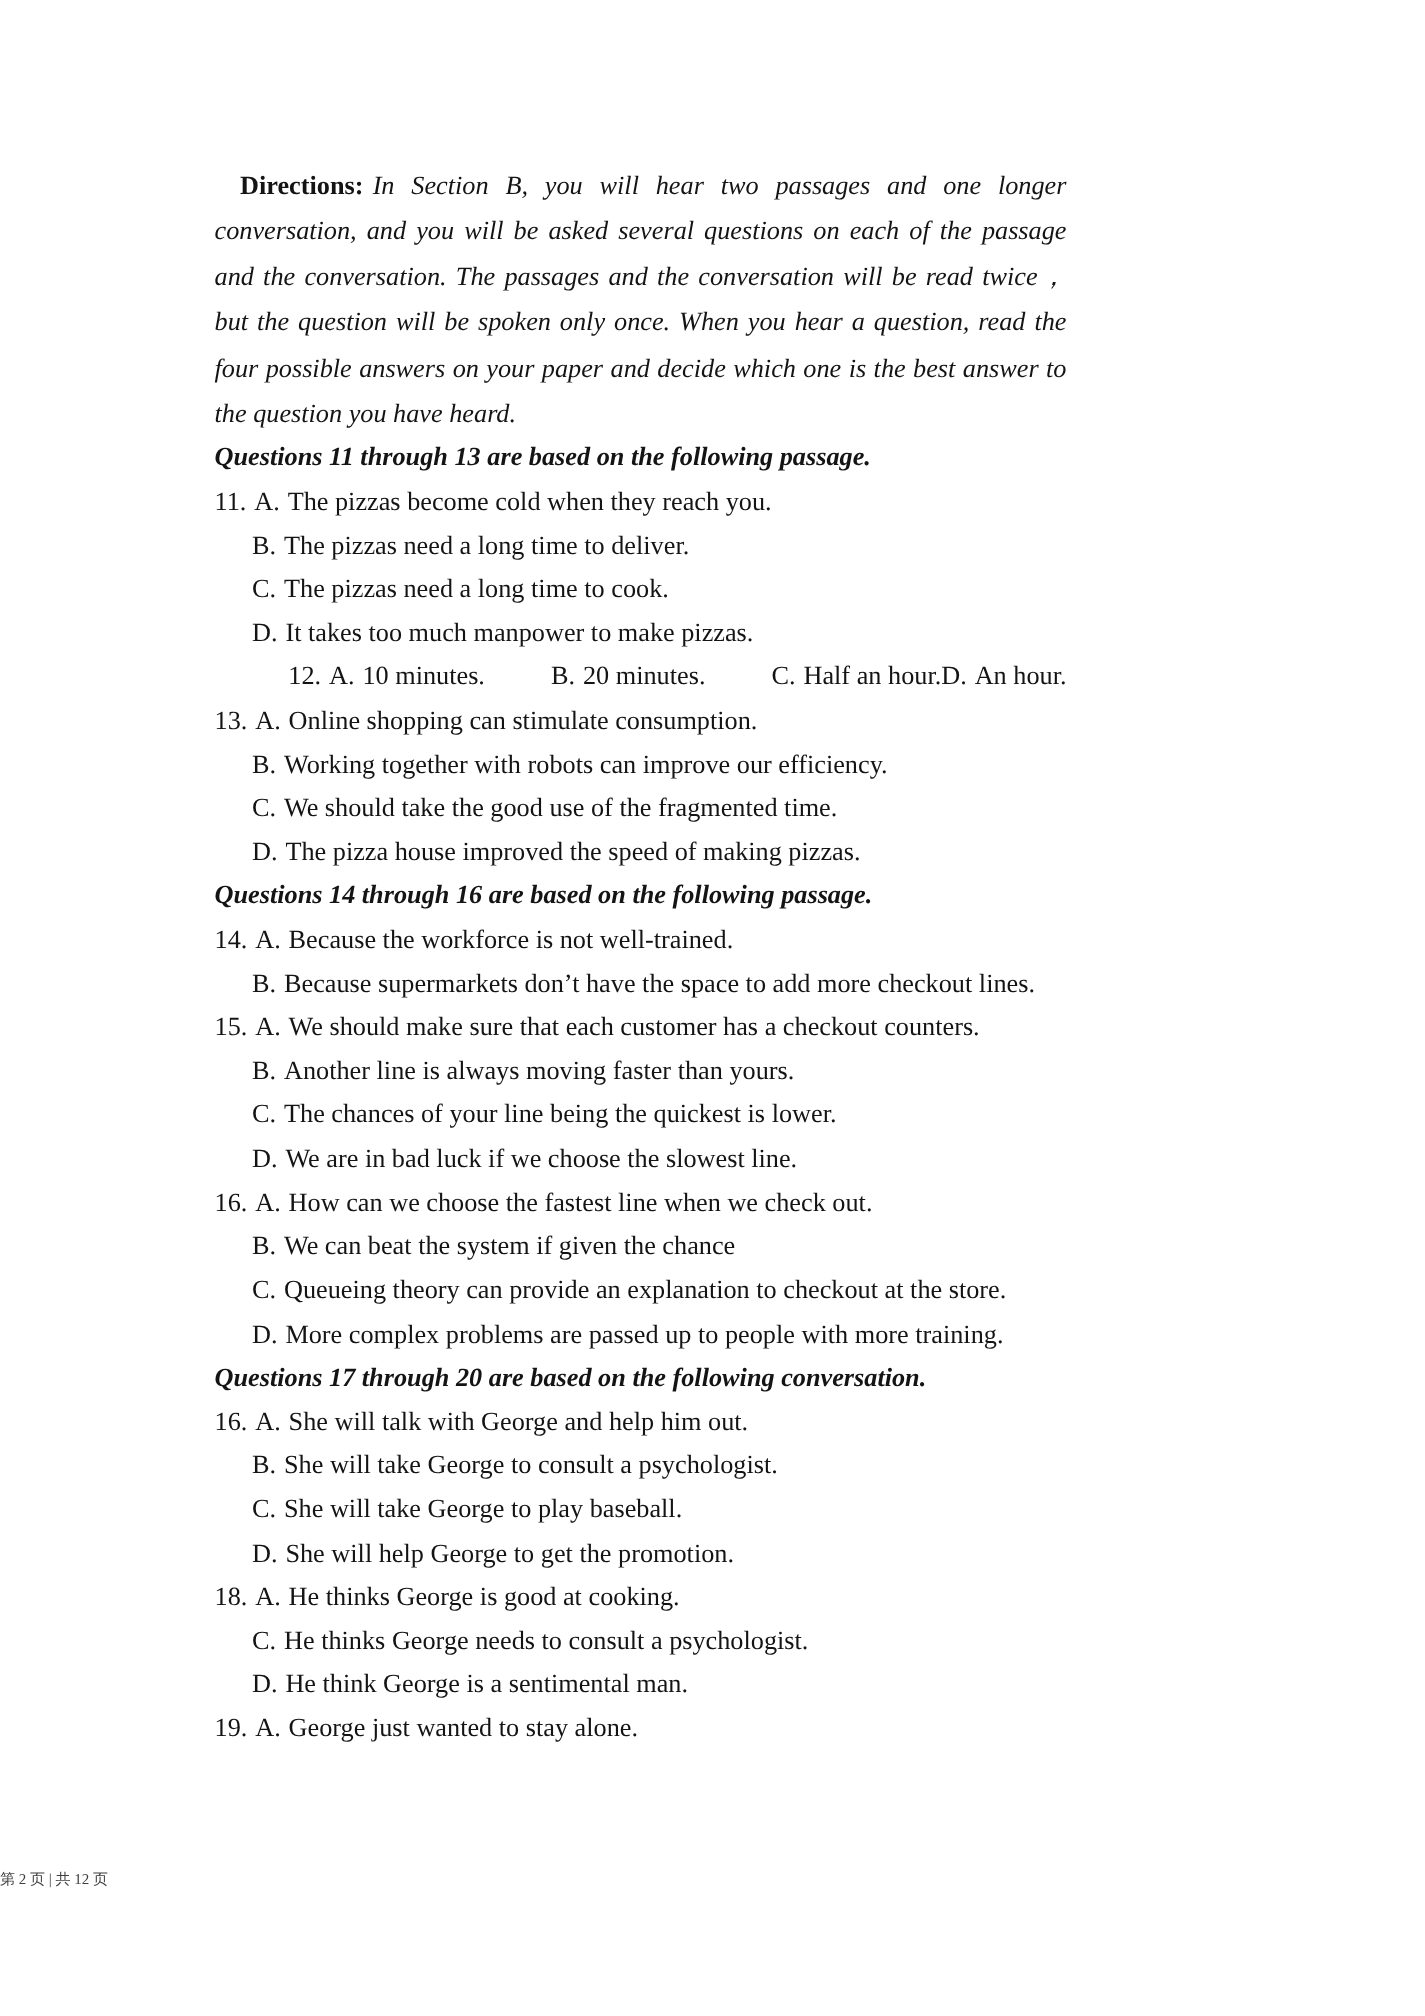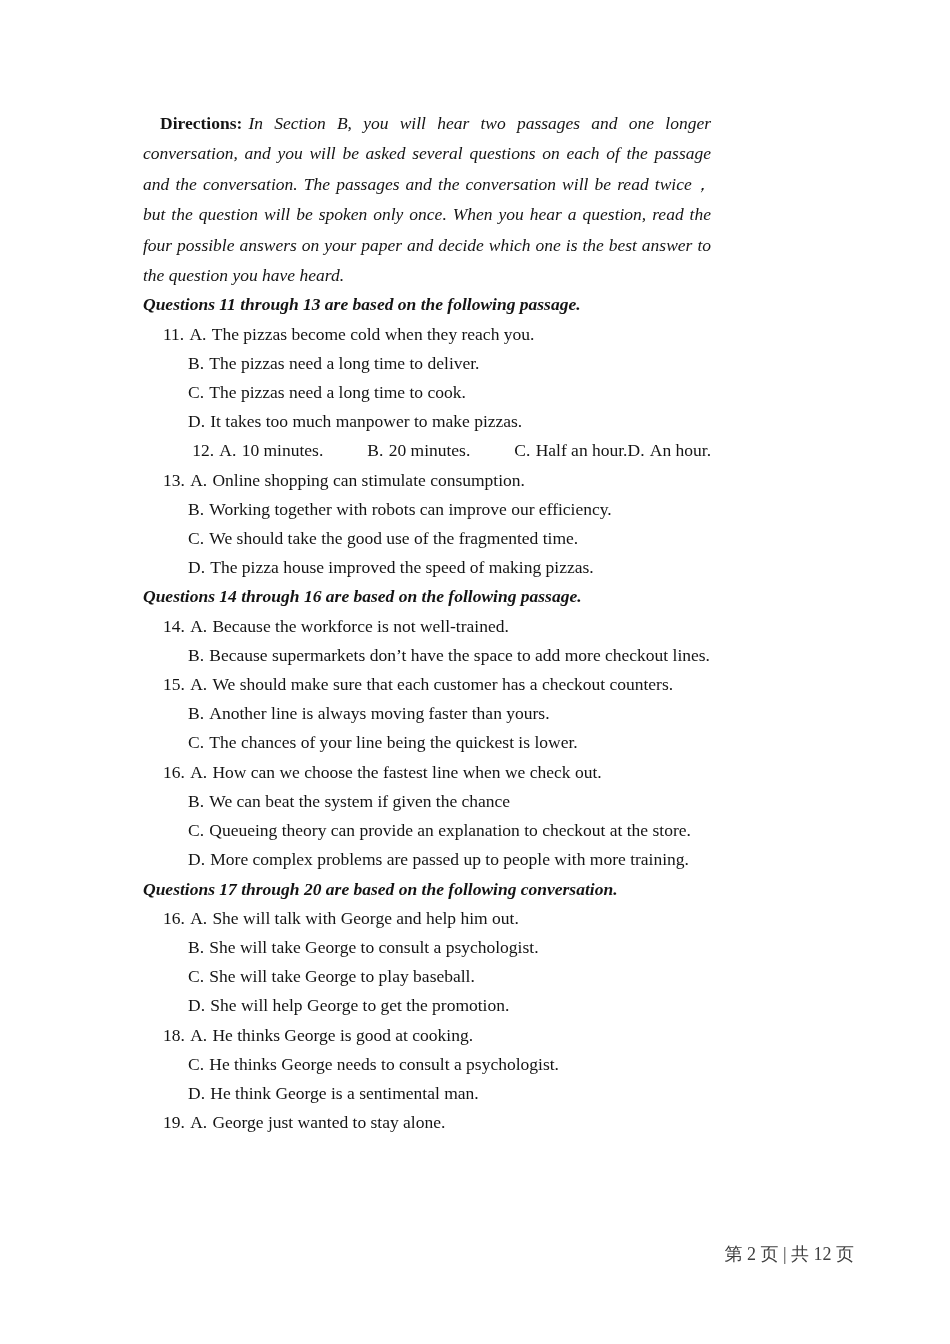--- a/index.html
+++ b/index.html
@@ -34,21 +34,20 @@
     font-style: italic;
   }
   .section-header {
     font-weight: bold;
     font-style: italic;
     line-height: 29.2px;
   }
   .opt-line {
     line-height: 29.2px;
     white-space: nowrap;
-    margin-left: 20px;
   }
   .opt-line.rest {
     padding-left: 25px;
   }
   .qnum { margin-right: 0.30em; }
   .opt-label { margin-right: 0.30em; }
   .inline-row {
     display: flex;
     line-height: 29.2px;
     text-align: right;
@@ -56,22 +55,22 @@
   .inline-cell { white-space: nowrap; }
   .inline-cell:nth-child(1) { width: 195px; }
   .inline-cell:nth-child(2) { width: 159px; }
   .inline-cell:nth-child(3) { width: 170px; }
   .inline-cell:nth-child(4) { flex: 1; }
   .footer {
     position: absolute;
     left: 0;
     top: 1245px;
     width: 100%;
-    text-align: right;
-    font-size: 18px;
+    text-align: left;
+    font-size: 10px;
     color: #3f3f3f;
     line-height: 18px;
   }
 </style>
 </head>
 <body>
 
 <div class="page">
   <p class="directions">
     <span class="directions-label">Directions:</span><span class="directions-text">In Section B, you will hear two passages and one longer conversation, and you will be asked several questions on each of the passage and the conversation. The passages and the conversation will be read twice， but the question will be spoken only once. When you hear a question, read the four possible answers on your paper and decide which one is the best answer to the question you have heard.</span>
@@ -100,20 +99,21 @@
       </div>
       <div class="section-header">Questions 14 through 16 are based on the following passage.</div>
       <div class="question">
         <div class="opt-line first"><span class="qnum">14.</span><span class="opt-label">A.</span><span class="opt-text">Because the workforce is not well-trained.</span></div>
         <div class="opt-line rest"><span class="opt-label">B.</span><span class="opt-text">Because supermarkets don’t have the space to add more checkout lines.</span></div>
       </div>
       <div class="question">
         <div class="opt-line first"><span class="qnum">15.</span><span class="opt-label">A.</span><span class="opt-text">We should make sure that each customer has a checkout counters.</span></div>
         <div class="opt-line rest"><span class="opt-label">B.</span><span class="opt-text">Another line is always moving faster than yours.</span></div>
         <div class="opt-line rest"><span class="opt-label">C.</span><span class="opt-text">The chances of your line being the quickest is lower.</span></div>
+        <div class="opt-line rest"><span class="opt-label">D.</span><span class="opt-text">We are in bad luck if we choose the slowest line.</span></div>
       </div>
       <div class="question">
         <div class="opt-line first"><span class="qnum">16.</span><span class="opt-label">A.</span><span class="opt-text">How can we choose the fastest line when we check out.</span></div>
         <div class="opt-line rest"><span class="opt-label">B.</span><span class="opt-text">We can beat the system if given the chance</span></div>
         <div class="opt-line rest"><span class="opt-label">C.</span><span class="opt-text">Queueing theory can provide an explanation to checkout at the store.</span></div>
         <div class="opt-line rest"><span class="opt-label">D.</span><span class="opt-text">More complex problems are passed up to people with more training.</span></div>
       </div>
       <div class="section-header">Questions 17 through 20 are based on the following conversation.</div>
       <div class="question">
         <div class="opt-line first"><span class="qnum">16.</span><span class="opt-label">A.</span><span class="opt-text">She will talk with George and help him out.</span></div>

